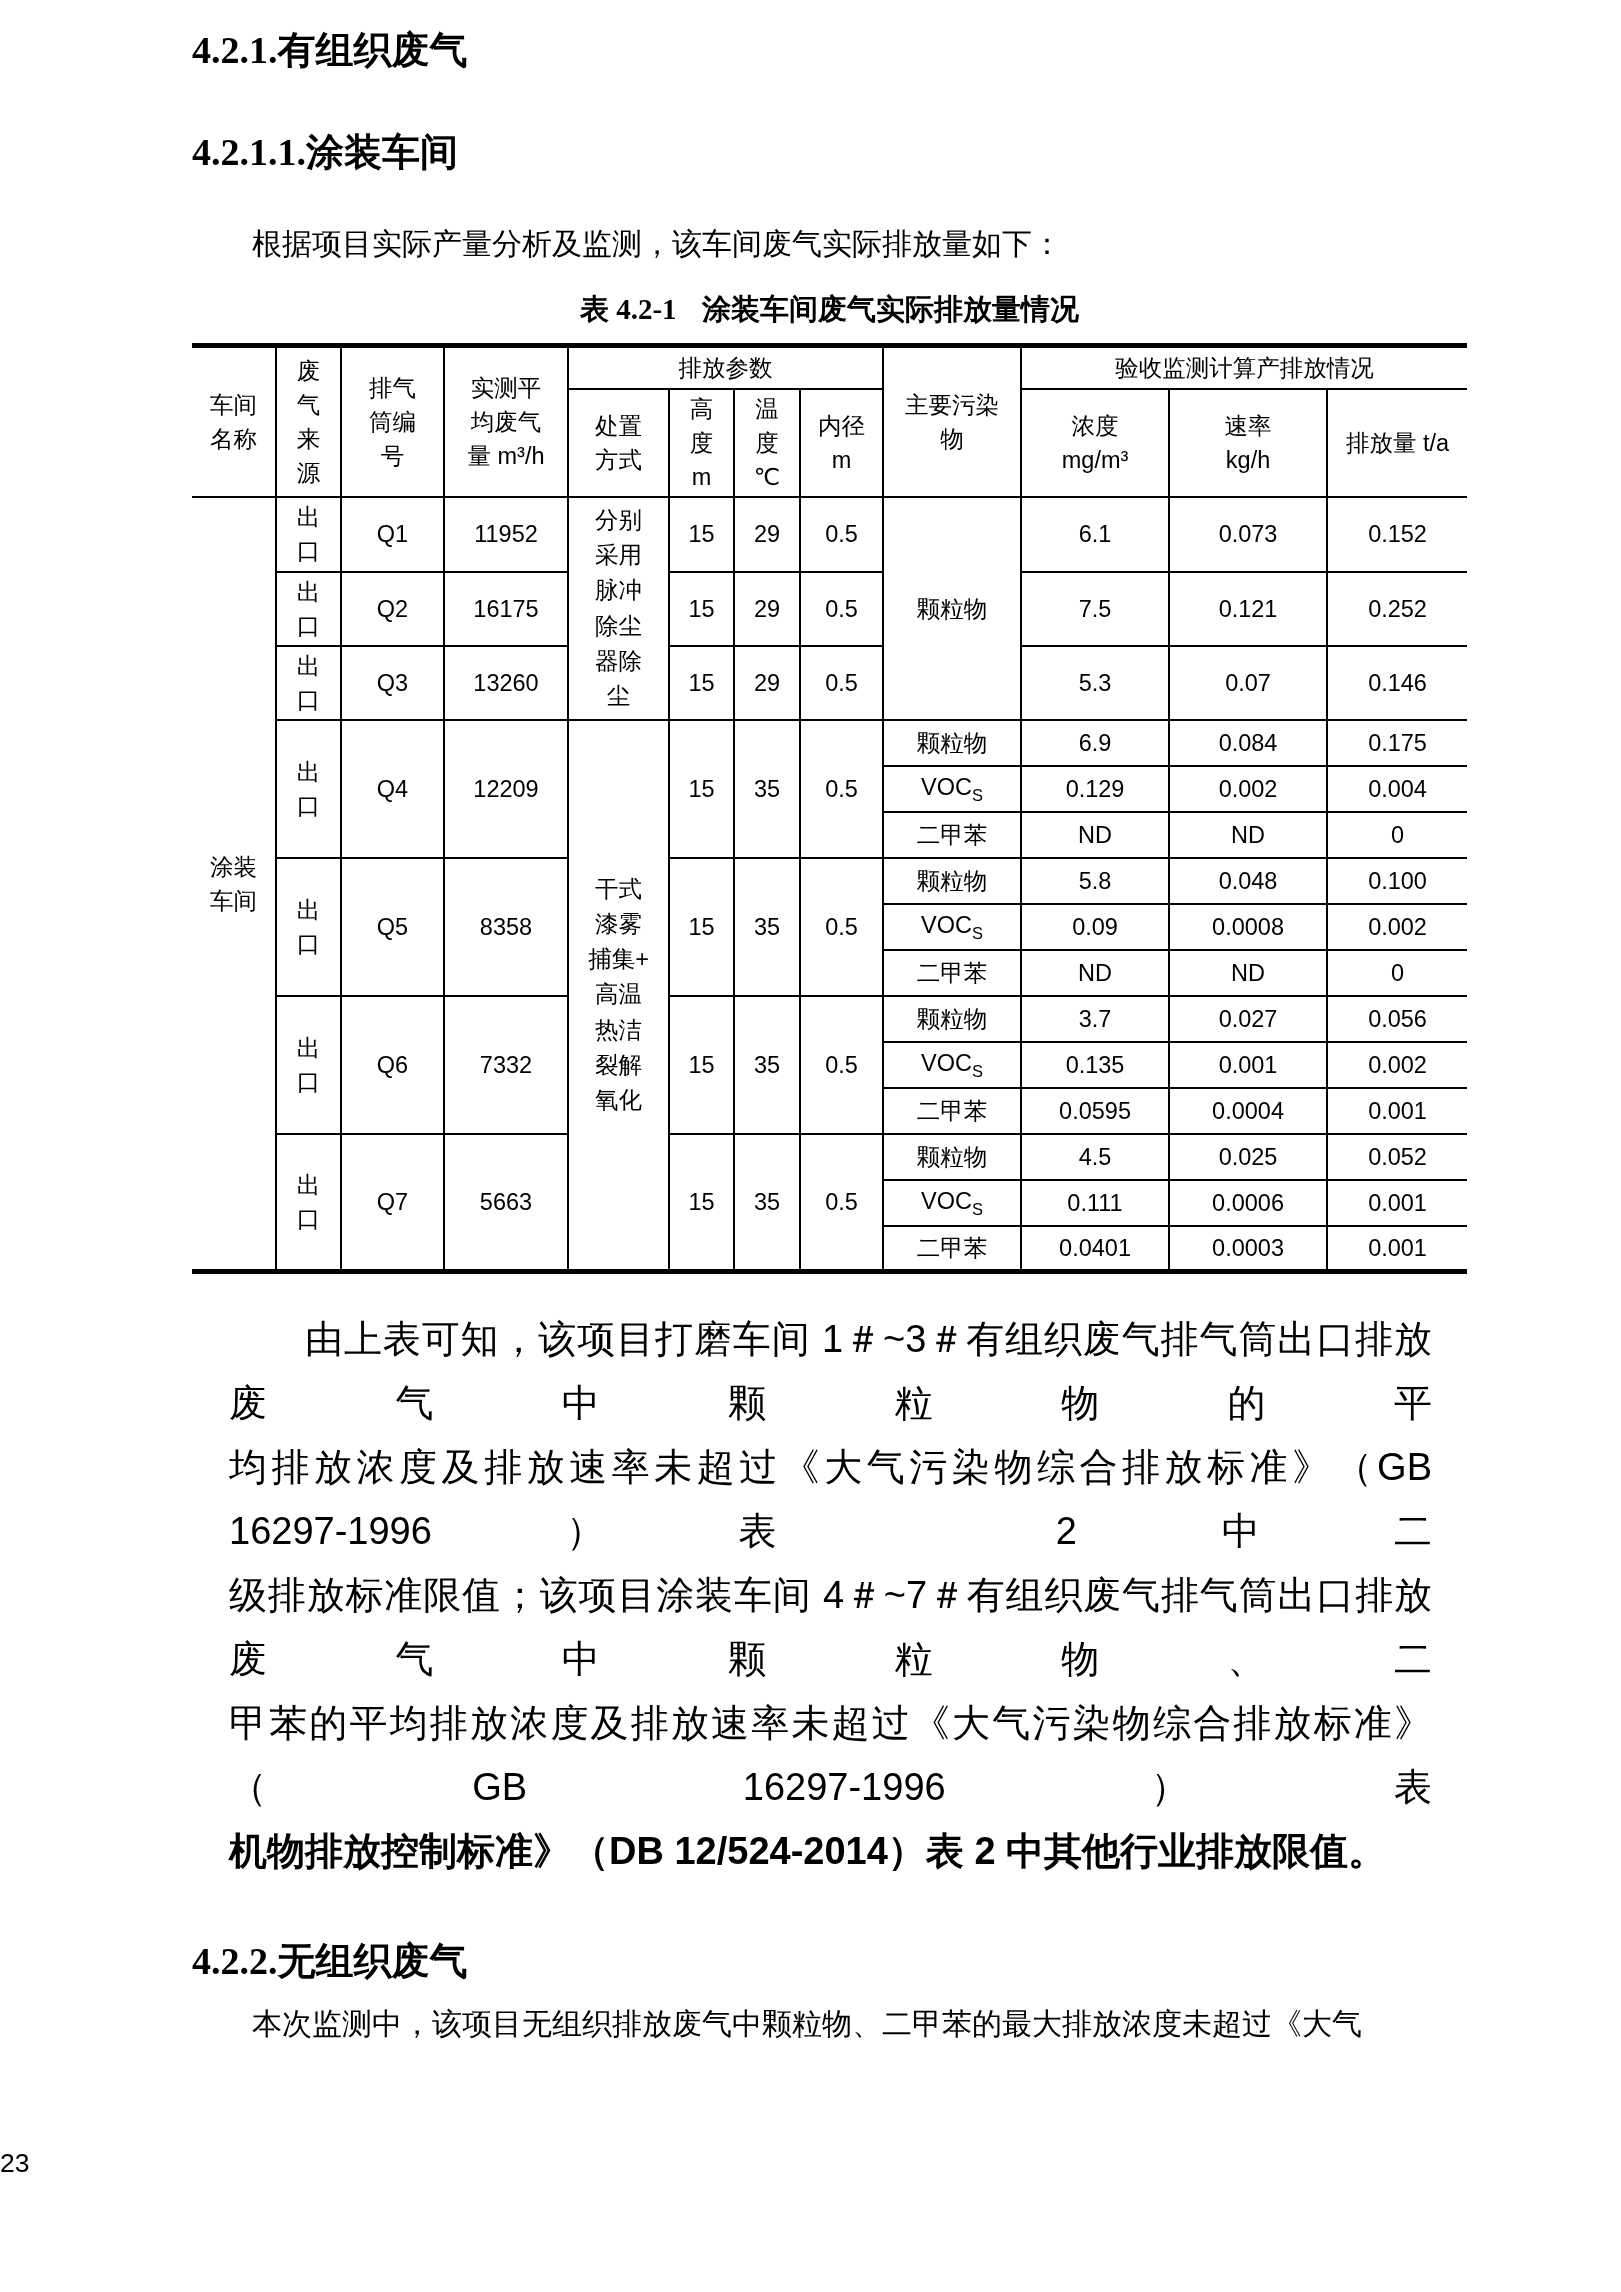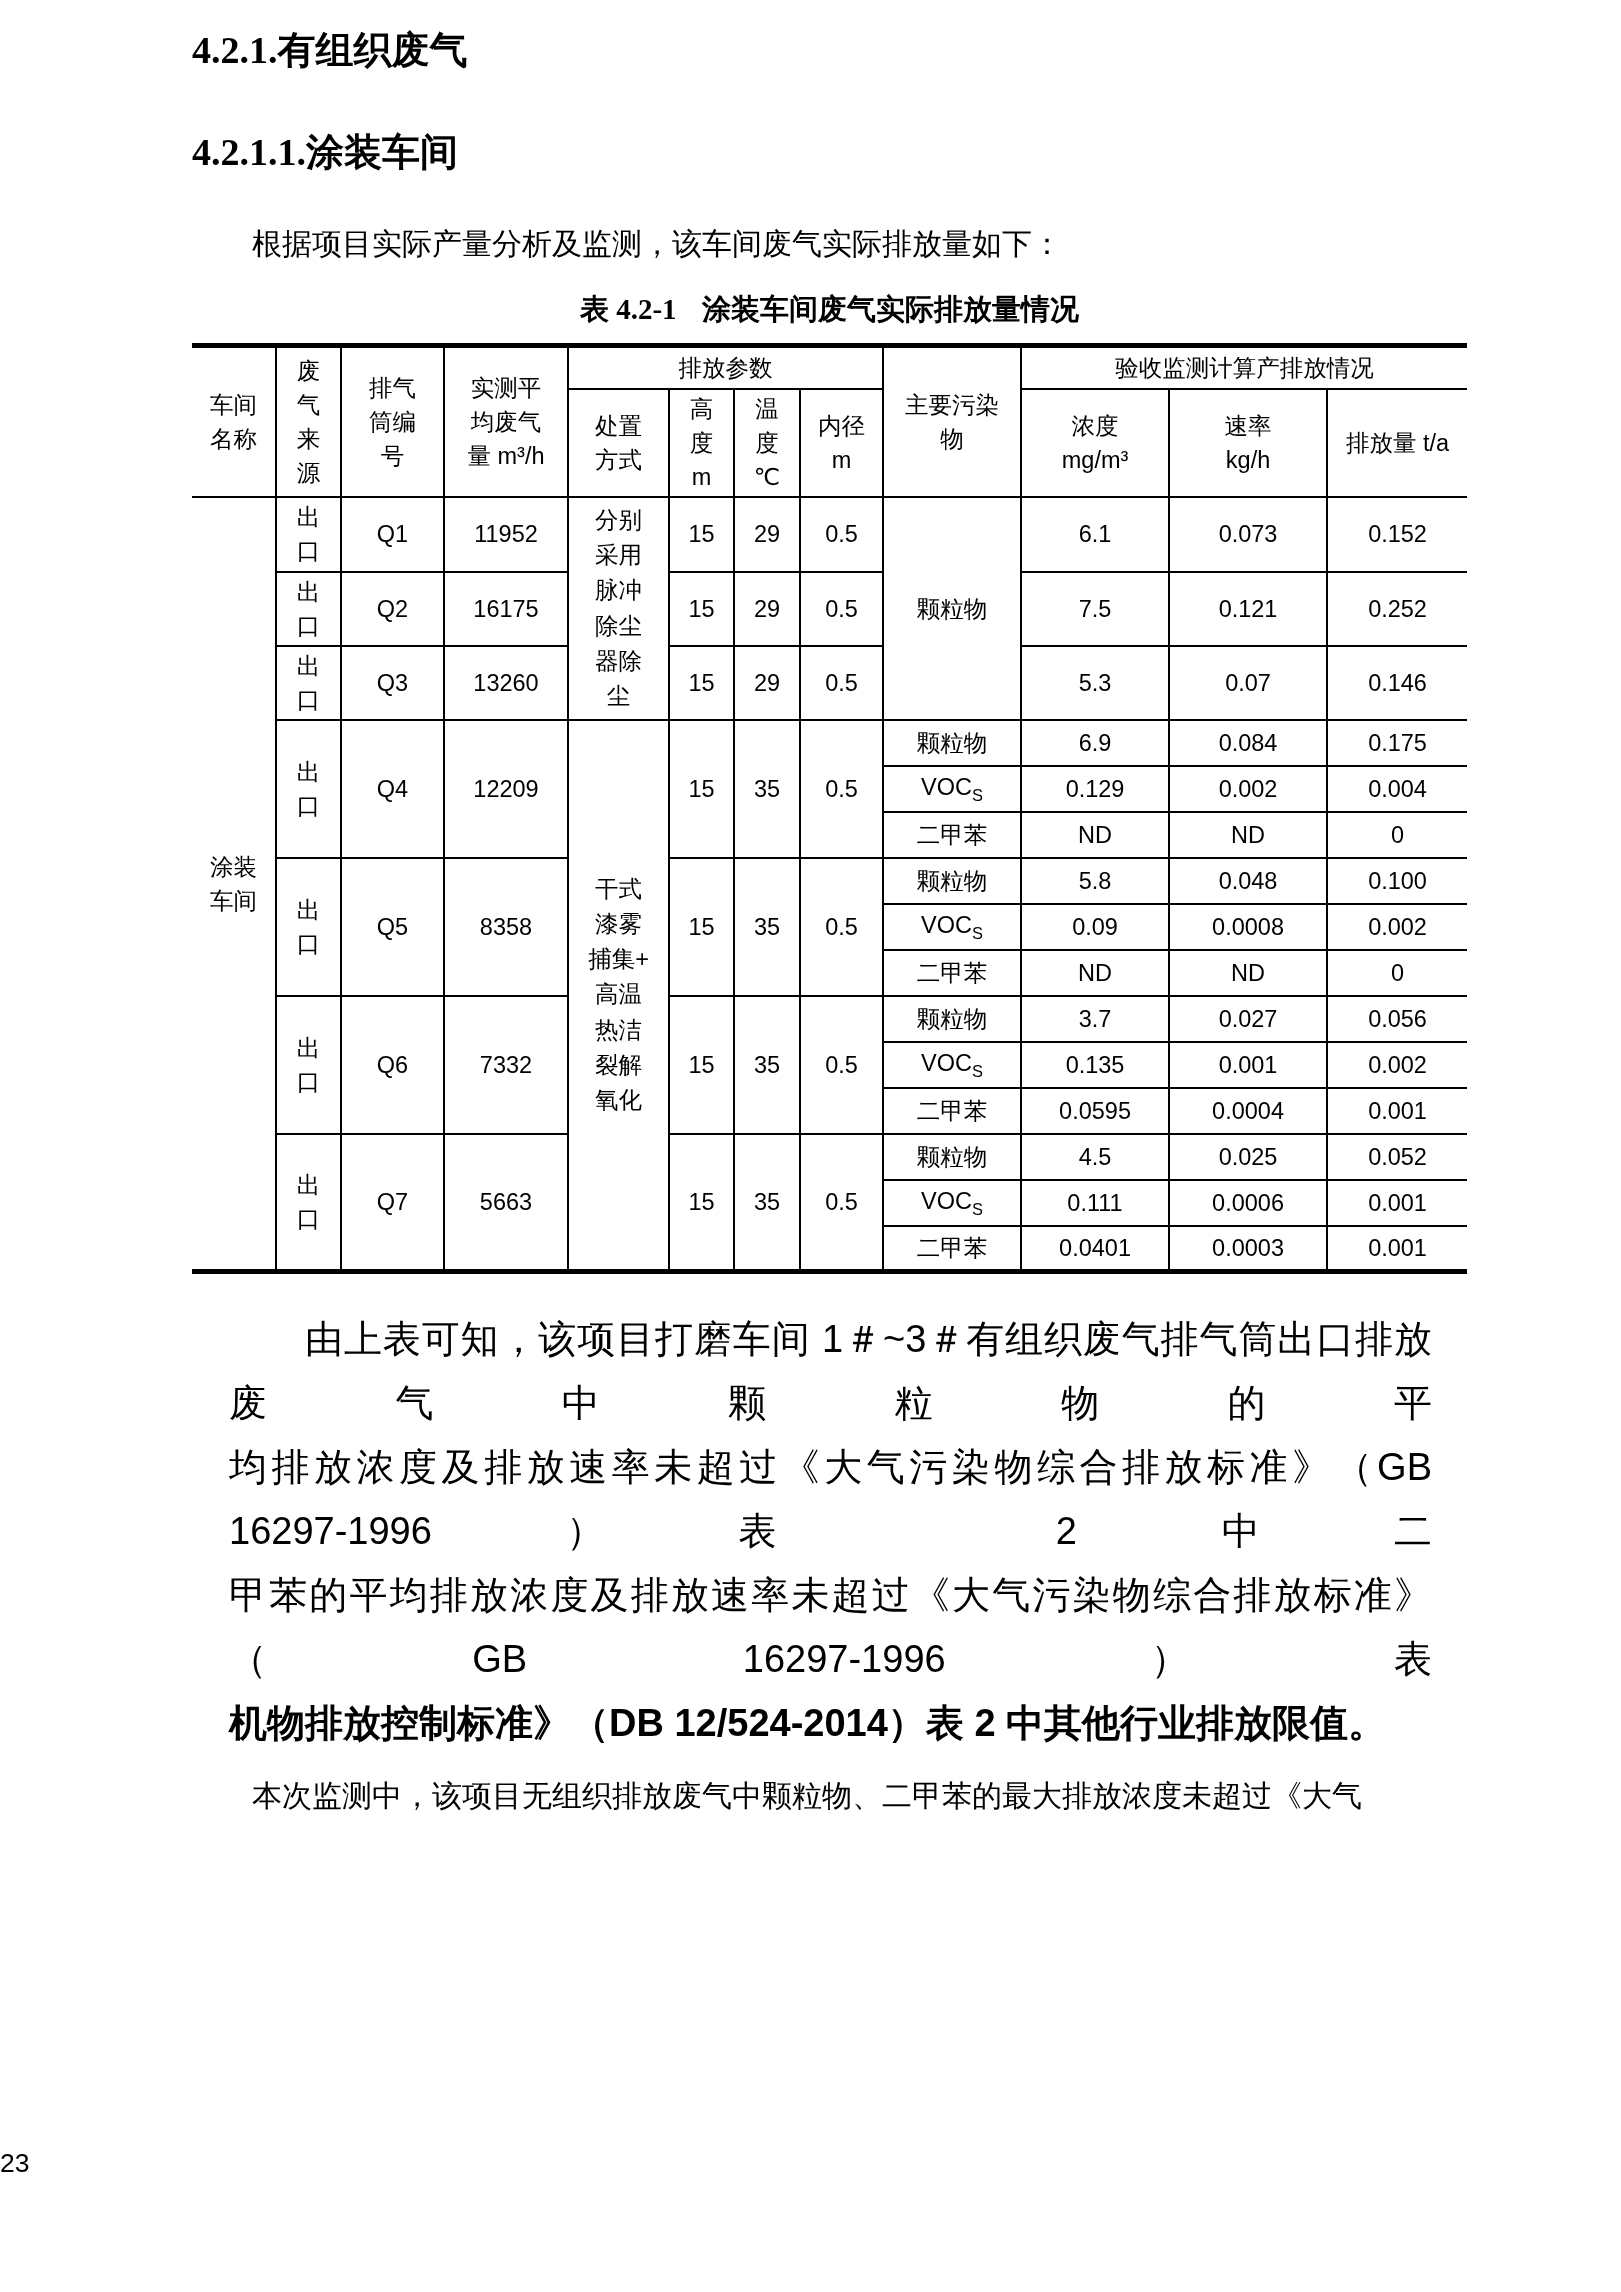--- a/index.html
+++ b/index.html
@@ -278,24 +278,26 @@
             <td>0.0401</td>
             <td>0.0003</td>
             <td class="edge-r">0.001</td>
           </tr>
         </tbody>
     </table>
 
     <div class="analysis">
         <div class="pline first">由上表可知，该项目打磨车间 1＃~3＃有组织废气排气筒出口排放废气中颗粒物的平</div>
         <div class="pline">均排放浓度及排放速率未超过《大气污染物综合排放标准》（GB 16297-1996）表 2 中二</div>
+        <div class="pline">级排放标准限值；该项目涂装车间 4＃~7＃有组织废气排气筒出口排放废气中颗粒物、二</div>
         <div class="pline">甲苯的平均排放浓度及排放速率未超过《大气污染物综合排放标准》（GB 16297-1996）表</div>
         <div class="pline last">机物排放控制标准》（DB 12/524-2014）表 2 中其他行业排放限值。</div>
       </div>
 
+    <h2 class="sec sec-422">4.2.2.无组织废气</h2>
 
     <p class="unorganized">本次监测中，该项目无组织排放废气中颗粒物、二甲苯的最大排放浓度未超过《大气</p>
 
   </div>
 
   <div class="page-number">23</div>
 </div>
 
 
 </body></html>

